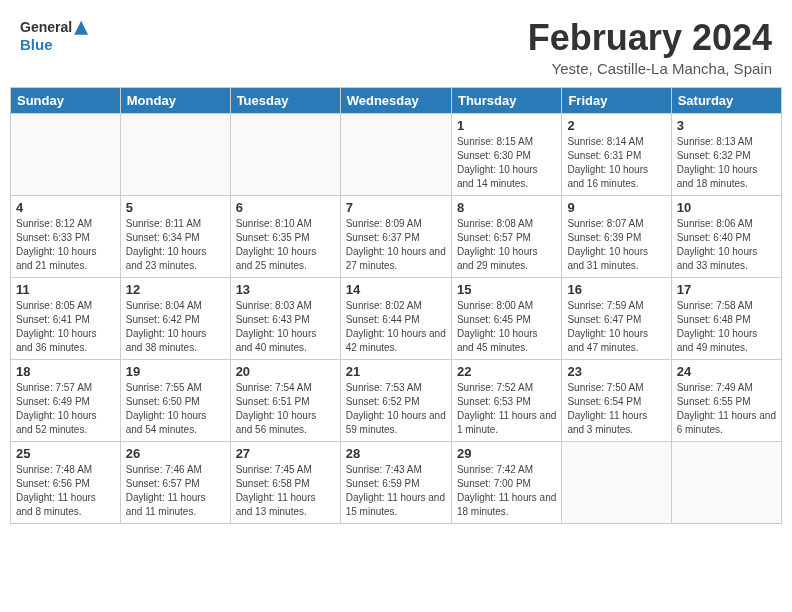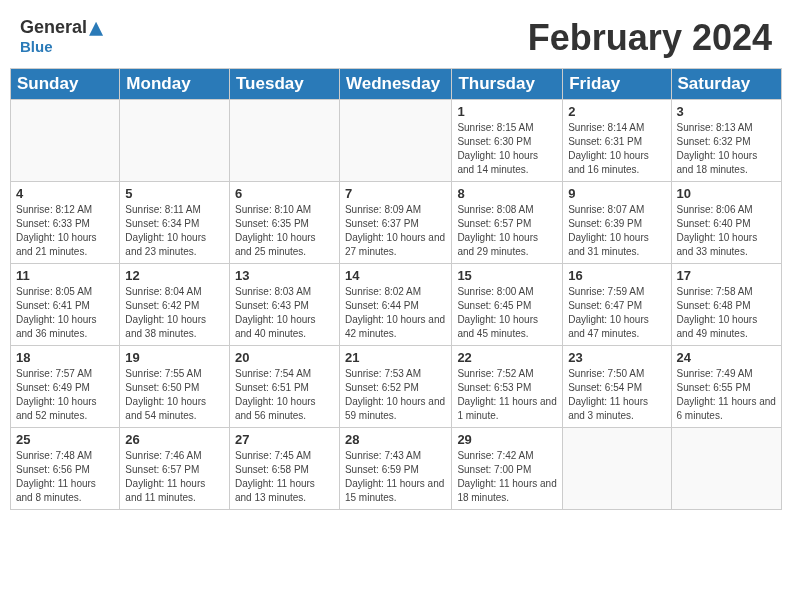--- a/index.html
+++ b/index.html
@@ -15,21 +15,21 @@
       justify-content: space-between;
       align-items: flex-start;
       padding: 8px 10px 4px 10px;
     }
     .logo {
       display: flex;
       flex-direction: column;
       line-height: 1.1;
     }
     .logo-general {
-      font-size: 18px;
+      font-size: 14px;
       font-weight: bold;
       color: #333;
     }
     .logo-blue {
       font-size: 15px;
       font-weight: bold;
       color: #2a7ab8;
     }
     .logo-icon {
       display: inline-block;
@@ -58,21 +58,21 @@
       width: 100%;
       border-collapse: collapse;
       margin-top: 6px;
       font-size: 11px;
     }
     .calendar th {
       background: #2a7ab8;
       color: #fff;
       text-align: left;
       padding: 5px 6px;
-      font-size: 17px;
+      font-size: 13px;
       font-weight: bold;
       border: 1px solid #ccc;
     }
     .calendar td {
       border: 1px solid #ccc;
       vertical-align: top;
       padding: 4px 5px;
       width: 113px;
       height: 80px;
       color: #333;
@@ -101,20 +101,21 @@
   <div class="logo">
     <div>
       <span class="logo-general">General</span><span class="logo-icon"></span>
     </div>
     <div>
       <span class="logo-blue">Blue</span>
     </div>
   </div>
   <div class="title-area">
     <div class="cal-title">February 2024</div>
+    <div class="cal-subtitle">Yeste, Castille-La Mancha, Spain</div>
   </div>
 </div>
 
 <table class="calendar">
   <thead>
     <tr id="dow-header">
         <th>Sunday</th>
         <th>Monday</th>
         <th>Tuesday</th>
         <th>Wednesday</th>

